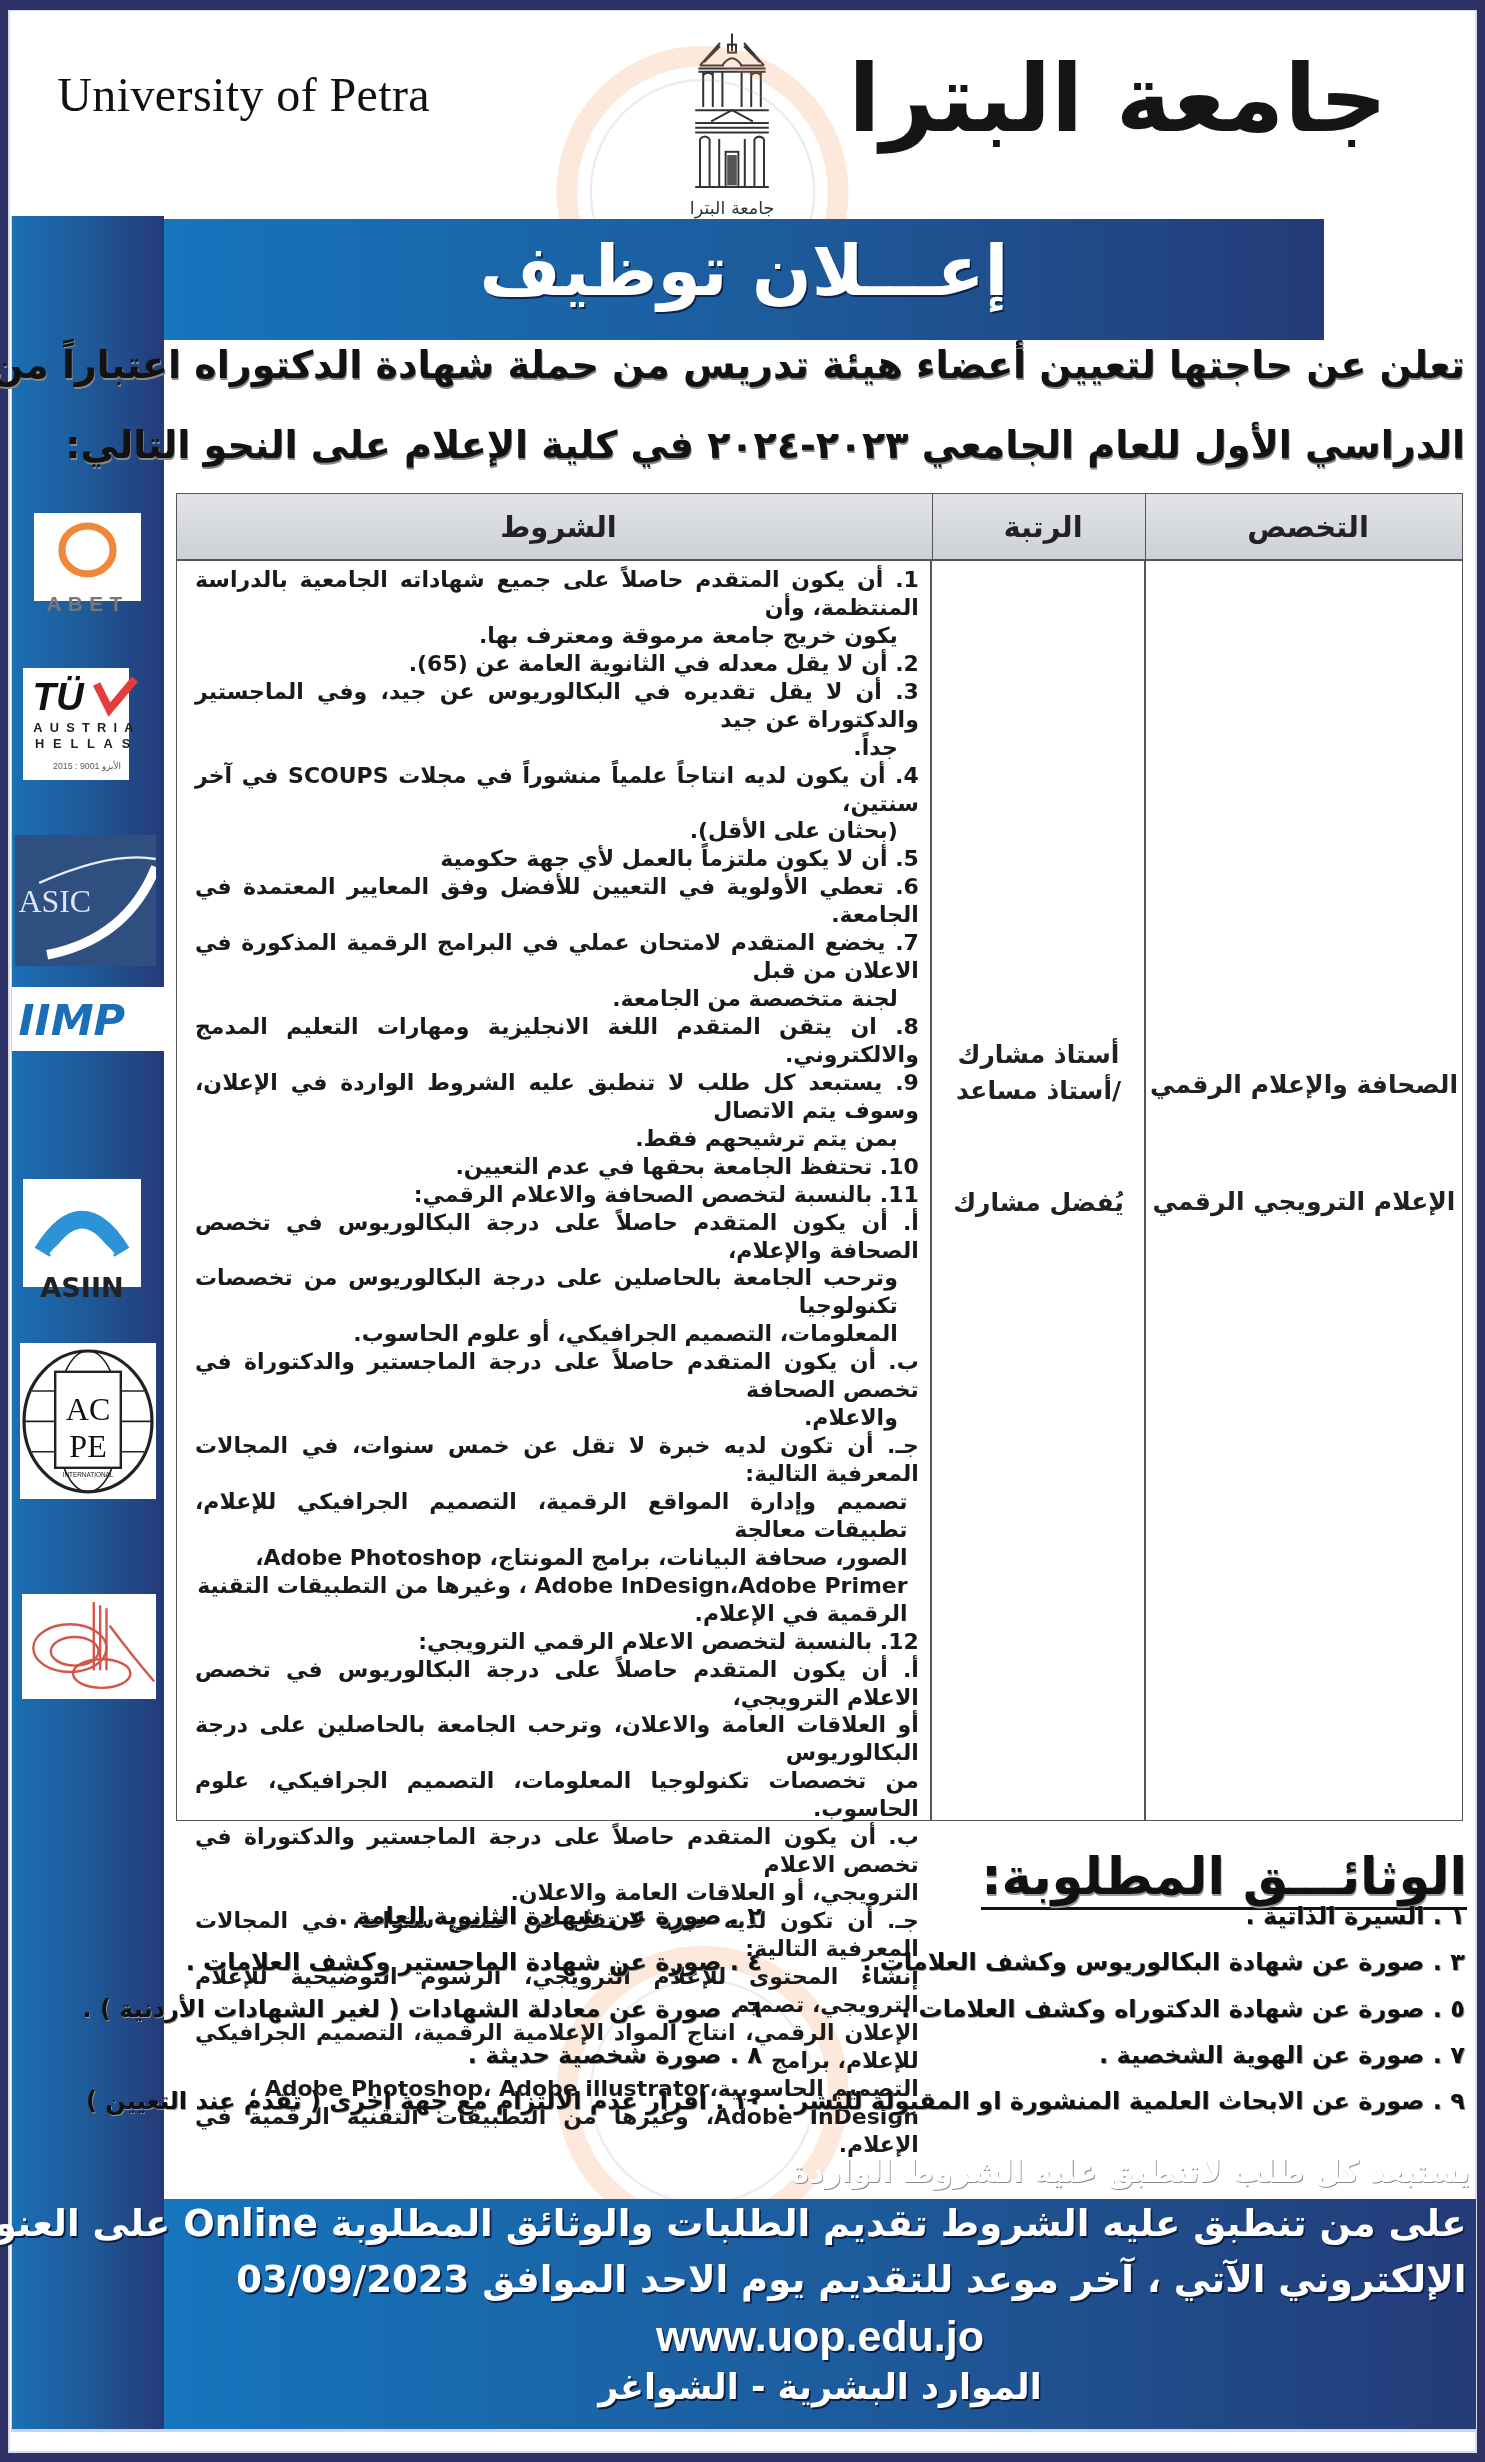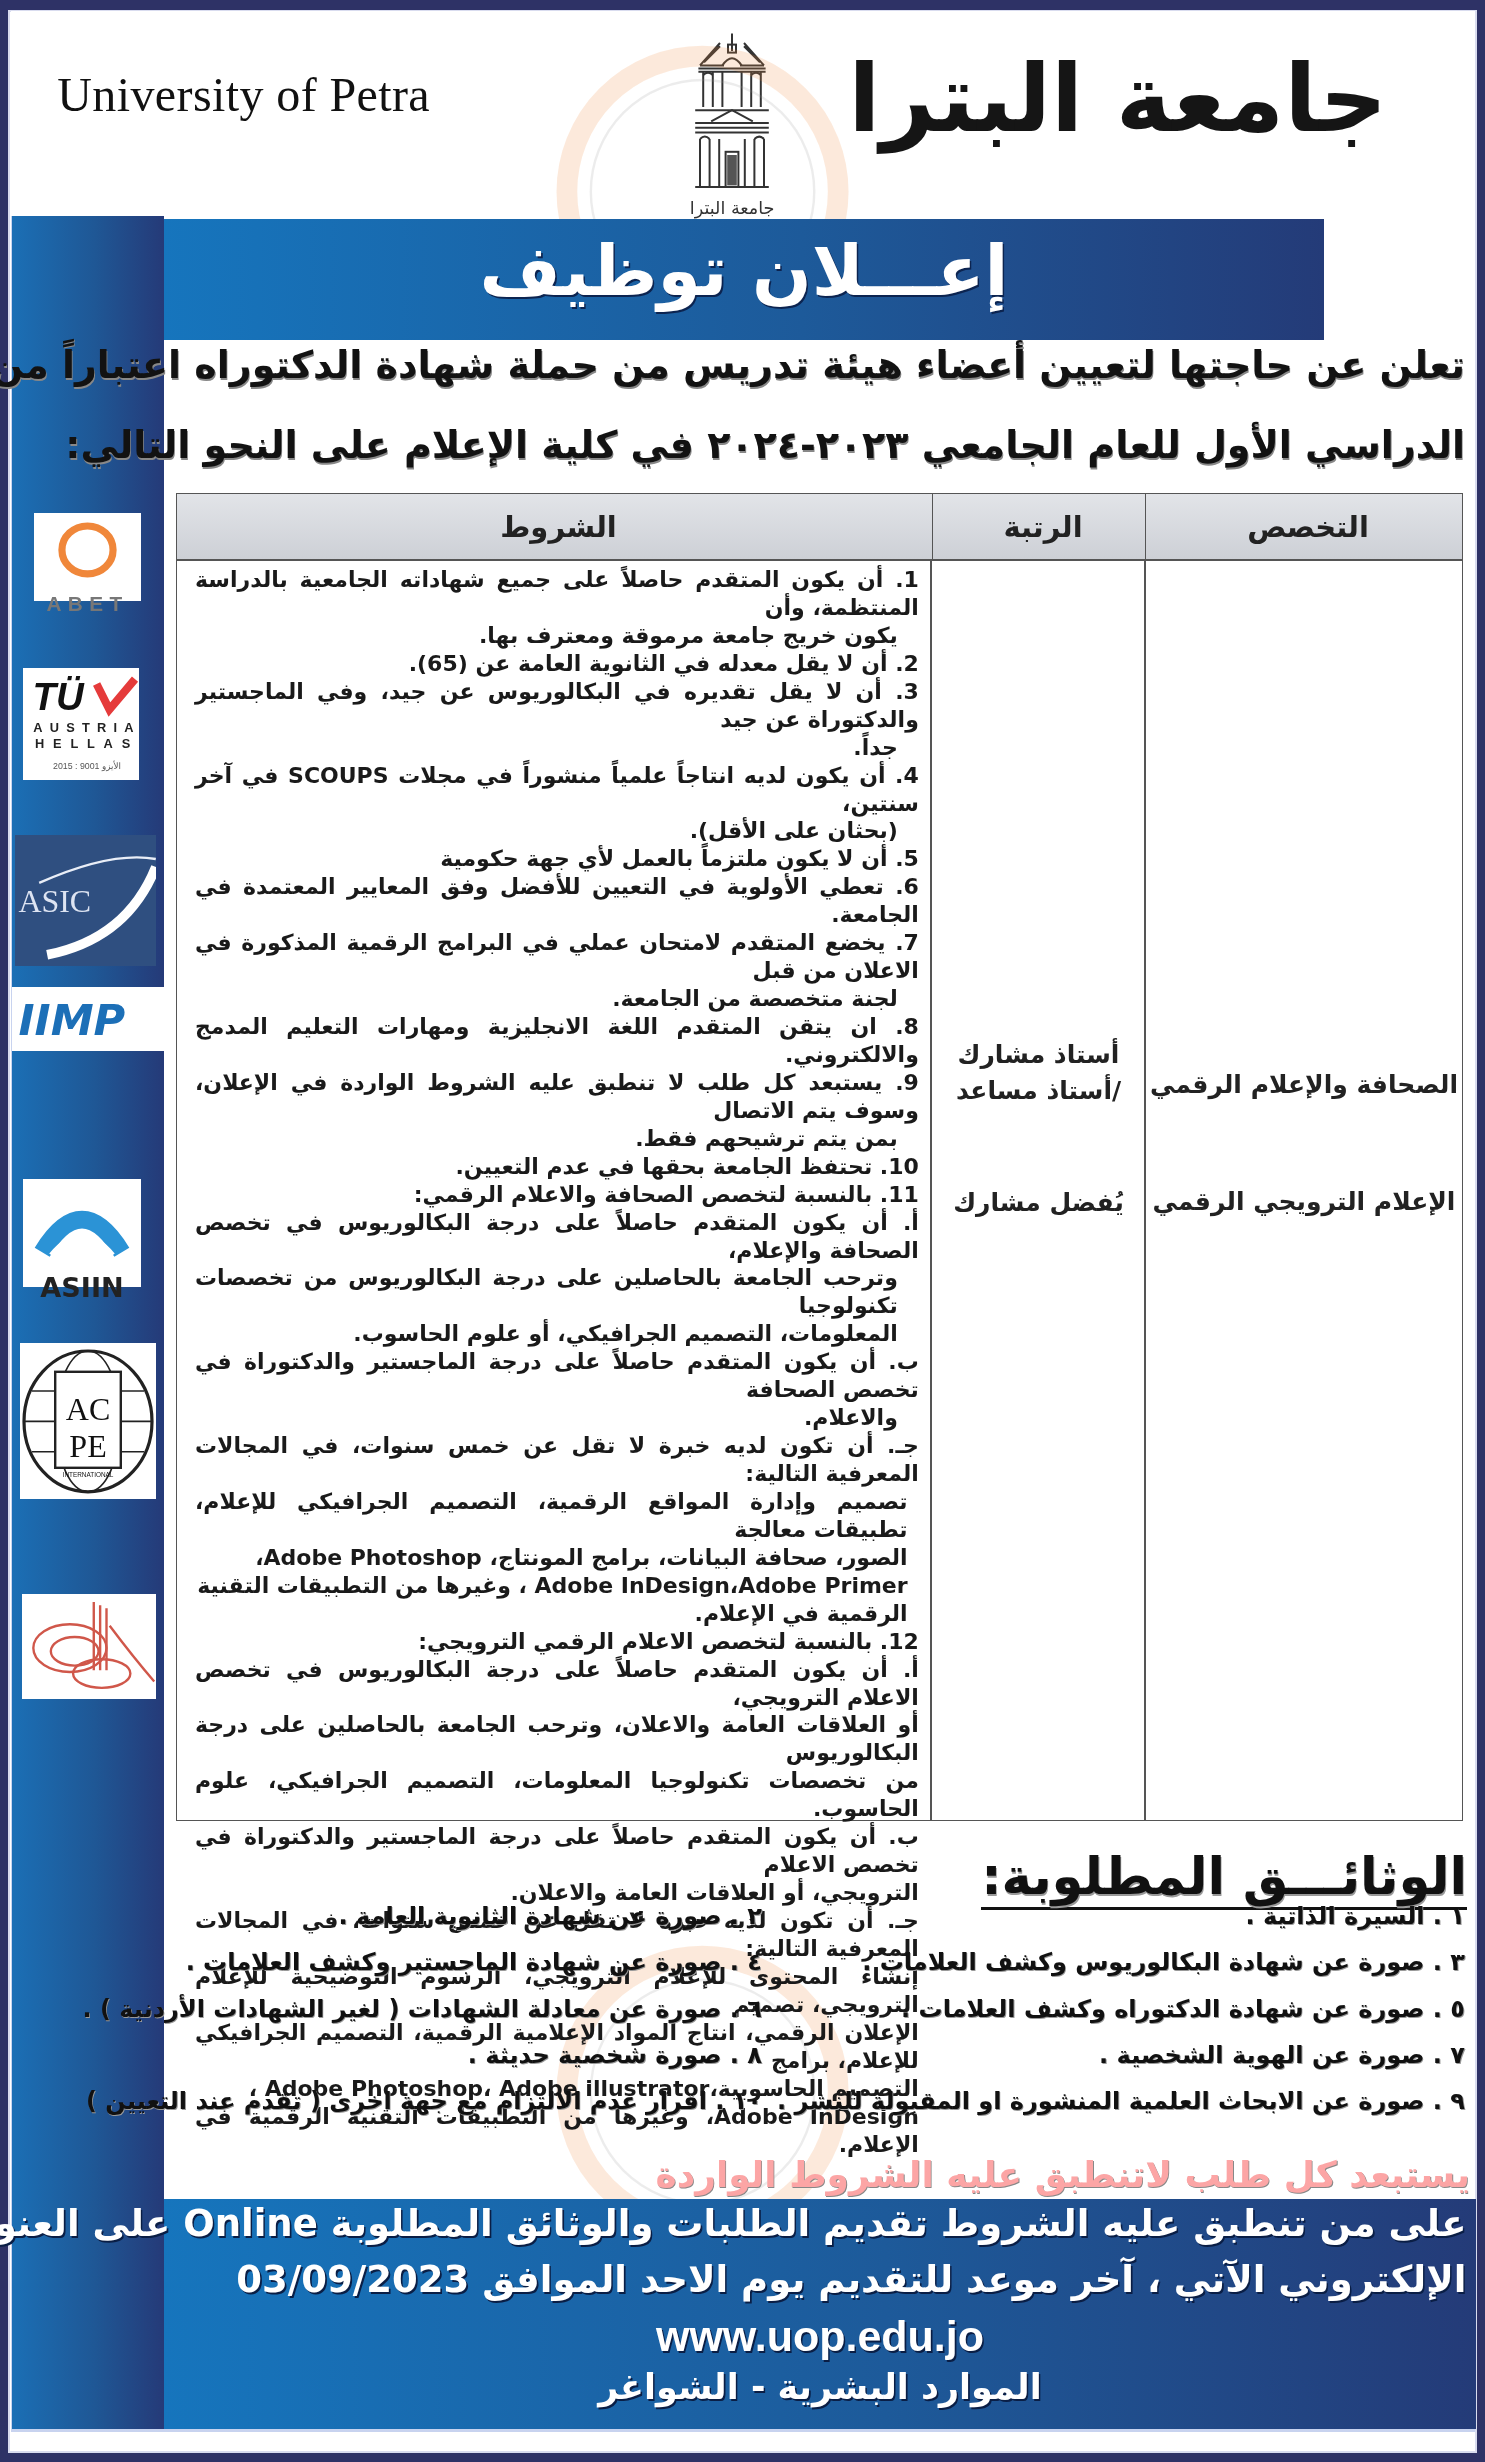--- a/index.html
+++ b/index.html
@@ -41,21 +41,21 @@
   .conditions p { margin: 0; }
   .conditions .ind { padding-right: 21px; }
   .conditions .sub { padding-right: 11.2px; }
 
   
   .docs-title { position: absolute; right: 19px; top: 1846px; font-size: 51px; font-weight: bold; direction: rtl; color: #111; border-bottom: 3.2px solid #111; line-height: 1.2; text-shadow: 0.8px 1.6px 0 #999; }
   .docs-grid { position: absolute; left: 172px; top: 1902px; width: 1293px; height: 240px; direction: rtl; }
   .doc { position: absolute; font-size: 24px; font-weight: bold; color: #111; white-space: nowrap; text-shadow: 0.8px 0.8px 0 #999; }
   .doc.r { right: 0; }
   .doc.l { right: 703px; }
-  .exclude-note { position: absolute; right: 16px; top: 2154px; font-size: 36px; font-weight: bold; color: #fca5a5; direction: rtl; white-space: nowrap; text-shadow: 0.8px 0.8px 0 #888; }
+  .exclude-note { position: absolute; right: 16px; top: 2154px; font-size: 30px; font-weight: bold; color: #ffffff; direction: rtl; white-space: nowrap; text-shadow: 0.8px 0.8px 0 #888; }
 
   
   .footer { position: absolute; left: 164px; top: 2199px; width: 1312px; height: 230px;
     background: linear-gradient(90deg, #1675bd 0%, #1d5a9a 55%, #243b78 100%); direction: rtl; text-align: center; color: #fff; }
   .footer .line { font-weight: bold; text-shadow: 1.6px 1.6px 0 #0a1e45; white-space: nowrap; }
   .footer .l1 { position: absolute; right: 9.6px; top: 3.2px; font-size: 37px; }
   .footer .l2 { position: absolute; right: 9.6px; top: 59px; font-size: 37px; }
   .footer .l3 { position: absolute; left: 0; right: 0; top: 113px; font-size: 43px; font-family: "Liberation Sans", sans-serif; direction: ltr; }
   .footer .l4 { position: absolute; left: 0; right: 0; top: 168px; font-size: 35px; }
   .bottom-line { position: absolute; left: 11.2px; top: 2429px; width: 1464px; height: 3.2px; background: #c8d3ef; }
@@ -119,21 +119,21 @@
 </div>
 
 <div class="sidebar">
   <div style="position:absolute; left:21.6px; top:297px; width:107px; height:88px; background:#fff;">
     <svg width="107" height="109" viewBox="0 0 134 136">
       <ellipse cx="67" cy="46" rx="32" ry="30" fill="none" stroke="#f0873a" stroke-width="9"></ellipse>
       <text x="67" y="122" text-anchor="middle" font-family="Liberation Sans, sans-serif" font-size="26" font-weight="bold" fill="#777" letter-spacing="8">ABET</text>
     </svg>
   </div>
   <div style="position:absolute; left:11.2px; top:68px;"></div>
-  <div style="position:absolute; left:11.2px; top:452px; width:116px; height:112px; background:#fff;text-decoration:underline;">
+  <div style="position:absolute; left:11.2px; top:452px; width:106px; height:112px; background:#fff;text-decoration:underline;">
     <svg width="128" height="112" viewBox="0 0 160 140">
       <text x="12" y="52" font-family="Liberation Sans, sans-serif" font-size="48" font-style="italic" font-weight="bold" fill="#111">TÜ</text>
       <path d="M92 20 L108 52 L140 14" fill="none" stroke="#e53b3b" stroke-width="10"></path>
       <text x="80" y="80" text-anchor="middle" font-family="Liberation Sans, sans-serif" font-size="16" font-weight="bold" fill="#222" letter-spacing="9">AUSTRIA</text>
       <text x="80" y="100" text-anchor="middle" font-family="Liberation Sans, sans-serif" font-size="16" font-weight="bold" fill="#222" letter-spacing="11">HELLAS</text>
       <text x="80" y="126" text-anchor="middle" font-family="Liberation Sans, sans-serif" font-size="11" fill="#555">2015 : 9001 الأيزو</text>
     </svg>
   </div>
   <div style="position:absolute; left:3.2px; top:619px; width:141px; height:131px; background:#2f4f80;">
     <svg width="141" height="131" viewBox="0 0 176 164">

